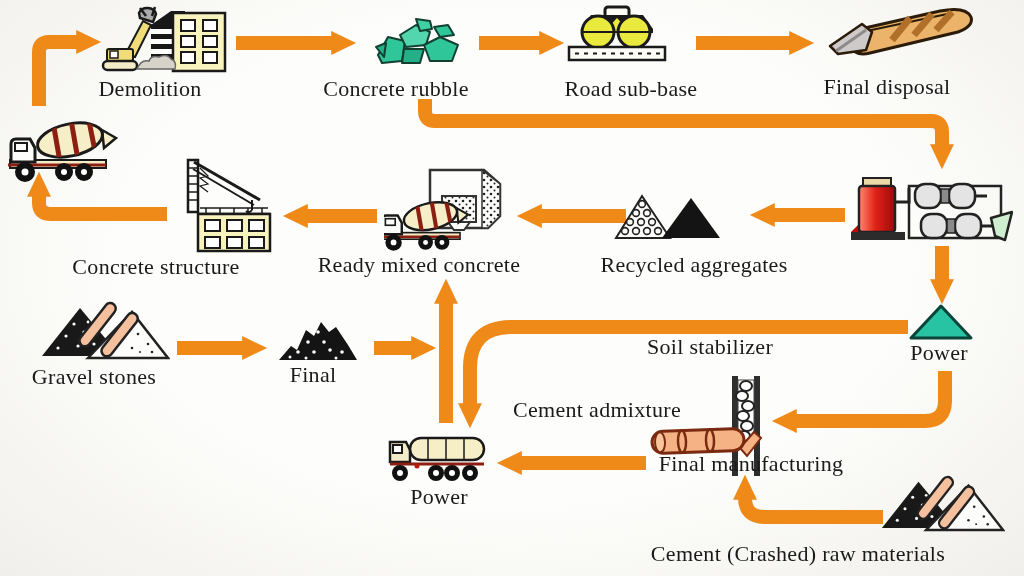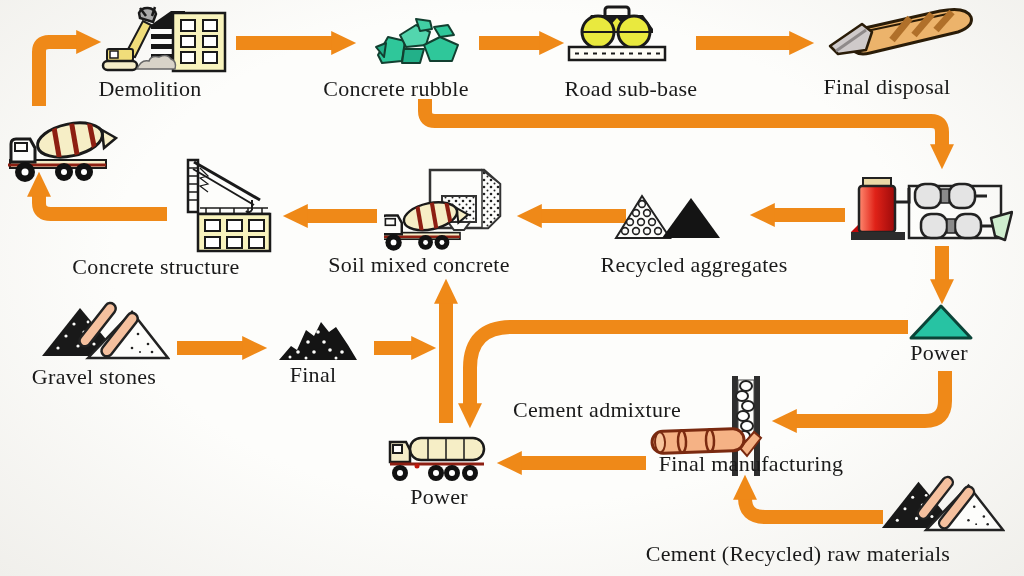--- a/index.html
+++ b/index.html
@@ -344,23 +344,24 @@
 
   <svg class="icon" style="left:880px;top:472px" width="125" height="62">
       <use href="#stone-piles"></use>
     </svg>
 
   <div class="lbl" style="left:150px;top:76px">Demolition</div>
   <div class="lbl" style="left:396px;top:76px">Concrete rubble</div>
   <div class="lbl" style="left:631px;top:76px">Road sub-base</div>
   <div class="lbl" style="left:887px;top:74px">Final disposal</div>
   <div class="lbl" style="left:156px;top:254px">Concrete structure</div>
-  <div class="lbl" style="left:419px;top:252px">Soil mixed concrete</div>
+  <div class="lbl" style="left:419px;top:252px">Ready mixed concrete</div>
   <div class="lbl" style="left:694px;top:252px">Recycled aggregates</div>
   <div class="lbl" style="left:939px;top:340px">Power</div>
   <div class="lbl" style="left:94px;top:364px">Gravel stones</div>
   <div class="lbl" style="left:313px;top:362px">Final</div>
+  <div class="lbl" style="left:710px;top:334px">Soil stabilizer</div>
   <div class="lbl" style="left:597px;top:397px">Cement admixture</div>
   <div class="lbl" style="left:751px;top:451px">Final manufacturing</div>
   <div class="lbl" style="left:439px;top:484px">Power</div>
-  <div class="lbl" style="left:798px;top:541px">Cement (Recycled) raw materials</div>
+  <div class="lbl" style="left:798px;top:541px">Cement (Crashed) raw materials</div>
 
 </div>
 
 </body></html>

